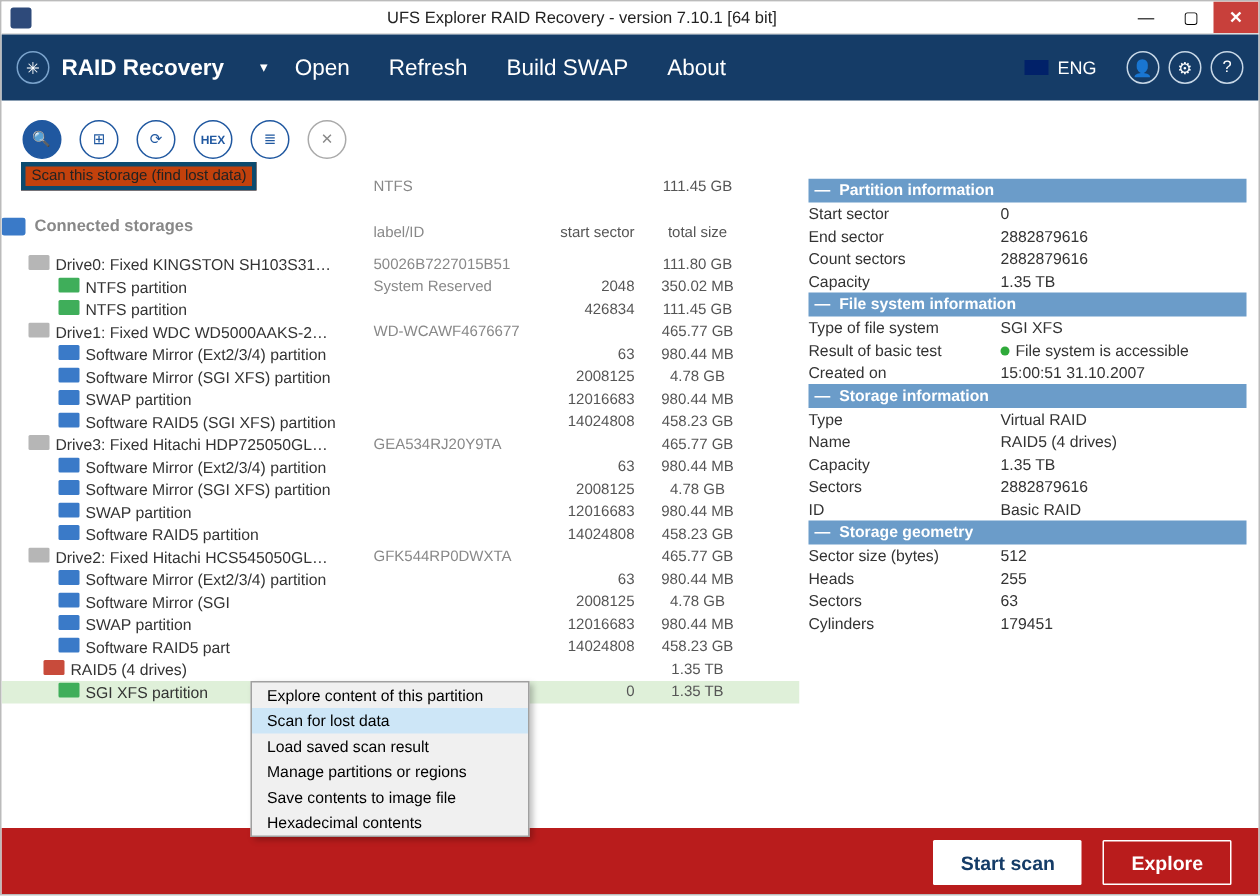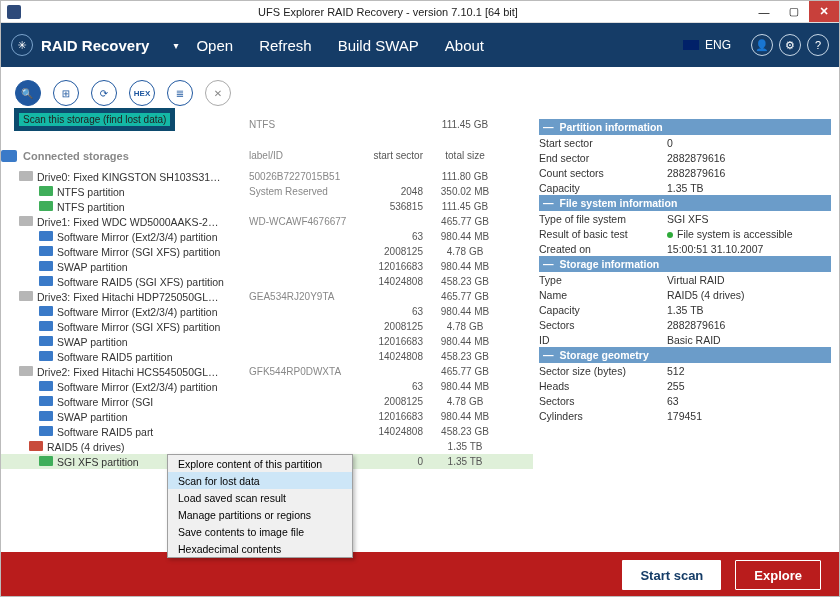--- a/index.html
+++ b/index.html
@@ -25,36 +25,36 @@
   .header .circ-btn { width: 22px; height: 22px; border: 1.5px solid #c7d7e6; border-radius: 50%; display:flex; align-items:center; justify-content:center; margin-left: 6px; font-size:11px; cursor:pointer; }
   
   
   .toolbar { height: 52px; display: flex; align-items: center; padding: 0 14px; }
   .tool-btn { width: 26px; height: 26px; border: 1.5px solid #2058a0; border-radius: 50%; display:flex; align-items:center; justify-content:center; margin-right: 12px; color:#2058a0; font-size:10px; cursor:pointer; }
   .tool-btn.solid { background:#2058a0; color:#fff; }
   .tool-btn.gray { border-color:#aaa; color:#888; }
   .tool-hex { font-size:8px; font-weight:bold; }
   
   
-  .tooltip { position: absolute; left: 14px; top: 108px; background:#14b8a6; border:5px solid #0c4a6e; padding:1px 4px; font-size:10px; color:#222; }
+  .tooltip { position: absolute; left: 14px; top: 108px; background:#c2410c; border:3px solid #0c4a6e; padding:1px 4px; font-size:10px; color:#222; }
   
   
   .main { display:flex; height: calc(597px - 22px - 44px - 52px - 46px); }
   .left-pane { width: 532px; overflow: hidden; padding-left:0; }
   .right-pane { flex:1; padding: 0 8px 0 6px; overflow:hidden; }
   
   
   .tree-row { display:flex; align-items:center; height:15px; font-size:10.5px; color:#333; }
   .col-label { width: 248px; overflow:hidden; white-space:nowrap; text-overflow:ellipsis; }
   .col-id { width: 112px; color:#888; overflow:hidden; white-space:nowrap; text-overflow:ellipsis; font-size:10px;}
   .col-start { width: 70px; text-align:right; color:#555; padding-right:8px; font-size:10px;}
   .col-size { width: 68px; text-align:center; color:#555; font-size:10px;}
   .tree-header { color:#888; font-size:10px;}
   .tree-header .col-label{ color:#888;}
-  .section-title { font-weight:bold; color:#2058a0; font-size:11px; height:22px; display:flex; align-items:center; }
+  .section-title { font-weight:bold; color:#2058a0; font-size:11px; height:22px; display:flex; align-items:flex-start; }
   .section-title .sec-icon { width:16px; height:12px; background:#3a7ac8; margin-right:6px; border-radius:2px; }
   .tree-icon { width:14px; height:10px; margin-right:4px; display:inline-block; }
   .ico-drive { background:#b6b6b6; border-radius:1px; }
   .ico-part-g { background:#3fae5a; border-radius:1px; }
   .ico-part-b { background:#3a7ac8; border-radius:1px; }
   .ico-raid { background:#c84b3b; border-radius:1px; }
   .indent0{ padding-left: 18px;}
   .indent1{ padding-left: 38px;}
   .indent1b{ padding-left: 28px;}
   .sel-row { background:#dff0d9; }
@@ -150,21 +150,21 @@
         </div>
         <div class="tree-row">
           <div class="col-label indent1"><span class="tree-icon ico-part-g"></span><span>NTFS partition</span></div>
           <div class="col-id">System Reserved</div>
           <div class="col-start">2048</div>
           <div class="col-size">350.02 MB</div>
         </div>
         <div class="tree-row">
           <div class="col-label indent1"><span class="tree-icon ico-part-g"></span><span>NTFS partition</span></div>
           <div class="col-id"></div>
-          <div class="col-start">536815</div>
+          <div class="col-start">426834</div>
           <div class="col-size">111.45 GB</div>
         </div>
         <div class="tree-row">
           <div class="col-label indent0"><span class="tree-icon ico-drive"></span><span>Drive1: Fixed WDC WD5000AAKS-2…</span></div>
           <div class="col-id">WD-WCAWF4676677</div>
           <div class="col-start"></div>
           <div class="col-size">465.77 GB</div>
         </div>
         <div class="tree-row">
           <div class="col-label indent1"><span class="tree-icon ico-part-b"></span><span>Software Mirror (Ext2/3/4) partition</span></div>

